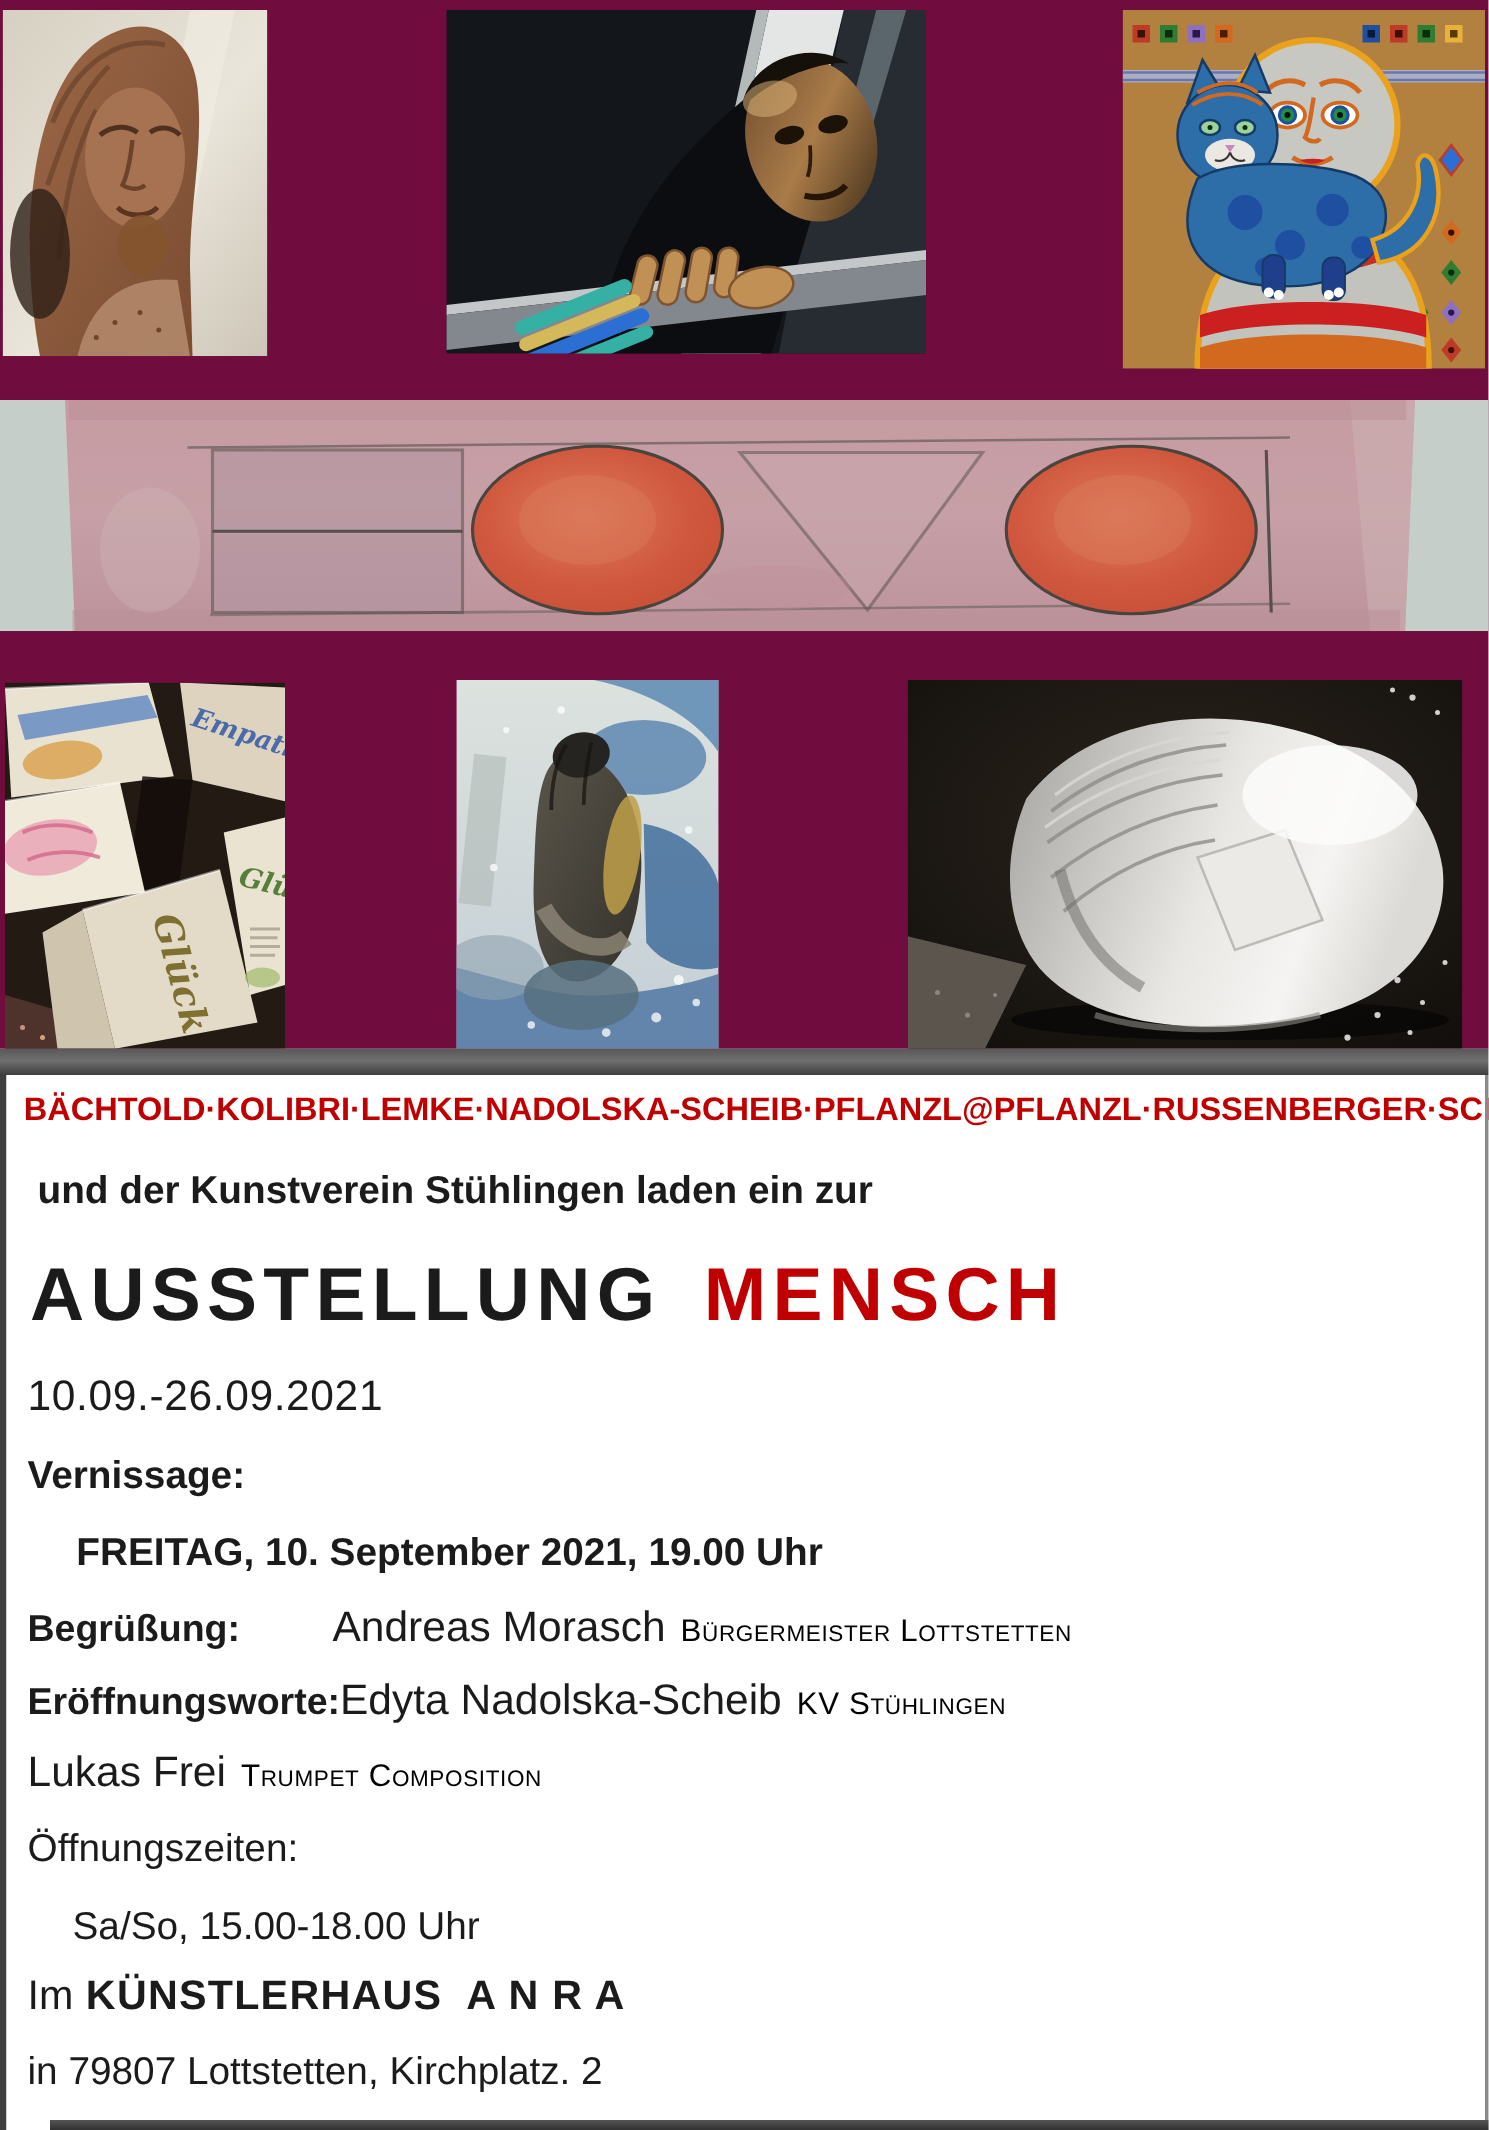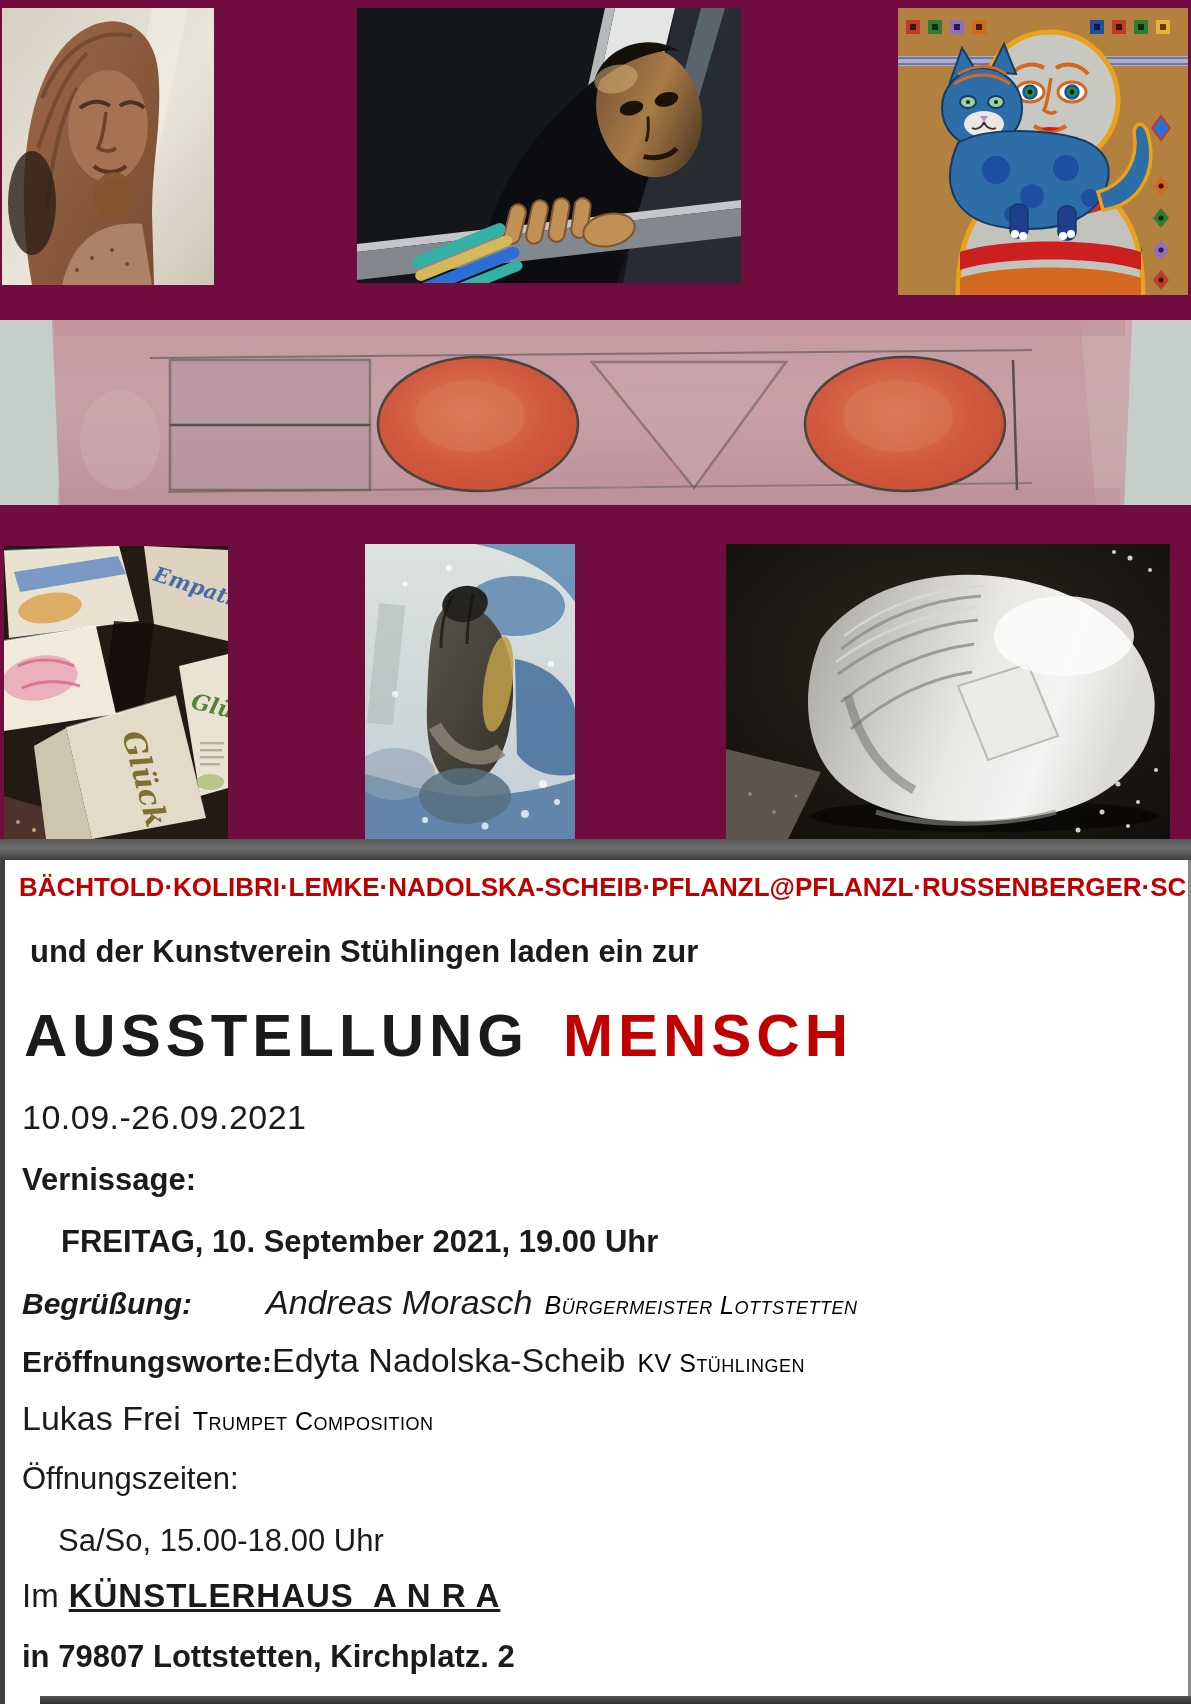--- a/index.html
+++ b/index.html
@@ -30,30 +30,30 @@
   .line{position:absolute;white-space:nowrap;color:#1b1b1b;}
   .artists{top:12px;left:19px;font-size:26px;font-weight:700;color:#c00000;letter-spacing:0px;}
   .invite{top:74px;left:30px;font-size:31px;font-weight:700;}
   .titleline{top:146px;left:24px;font-size:60px;font-weight:700;line-height:1;}
   .titleline .t-black{letter-spacing:5px;color:#1b1b1b;}
   .titleline .t-red{letter-spacing:5px;color:#c00000;margin-left:34px;}
   .daterange{top:238px;left:22px;font-size:34px;font-weight:400;letter-spacing:0.5px;}
   .vlabel{top:302px;left:22px;font-size:31px;font-weight:700;}
   .vdate{top:364px;left:22px;font-size:31px;font-weight:700;margin-left:39px;}
   .prow{position:absolute;left:22px;white-space:nowrap;display:flex;align-items:baseline;}
-  .prow-0{top:423px;font-style:italic;} .prow-1{top:481px;} .prow-2{top:539px;}
+  .prow-0{top:423px;} .prow-1{top:481px;} .prow-2{top:539px;}
   .plabel{display:inline-block;min-width:244px;font-size:30px;font-weight:700;color:#1b1b1b;}
   .pname{font-size:34px;font-weight:400;color:#1b1b1b;}
   .pdetail{font-size:25px;font-weight:400;color:#000000;font-variant:small-caps;margin-left:12px;letter-spacing:0.5px;}
   .hlabel{top:601px;left:22px;font-size:31px;font-weight:400;}
   .hvalue{top:663px;left:22px;font-size:31px;font-weight:400;margin-left:36px;}
   .venue{top:717px;left:22px;font-size:33px;}
   .venue .vprefix{font-weight:400;margin-right:10px;text-align:center;}
-  .venue .vname{font-weight:700;letter-spacing:1px;white-space:pre;text-decoration:underline;}
-  .address{top:779px;left:22px;font-size:31px;font-weight:700;}
+  .venue .vname{font-weight:700;letter-spacing:1px;white-space:pre;}
+  .address{top:779px;left:22px;font-size:31px;font-weight:400;}
 </style>
 </head>
 <body>
 
 <div class="poster">
 
   <div class="collage">
 
     <div class="art art-terracotta">
       <svg viewBox="0 0 212 277" preserveAspectRatio="none">

